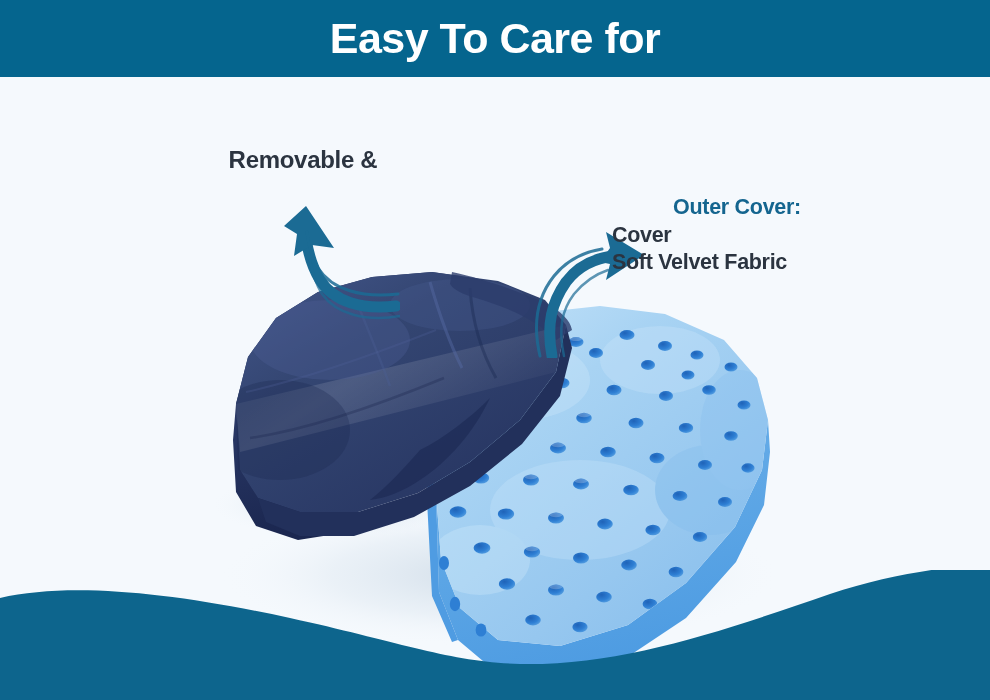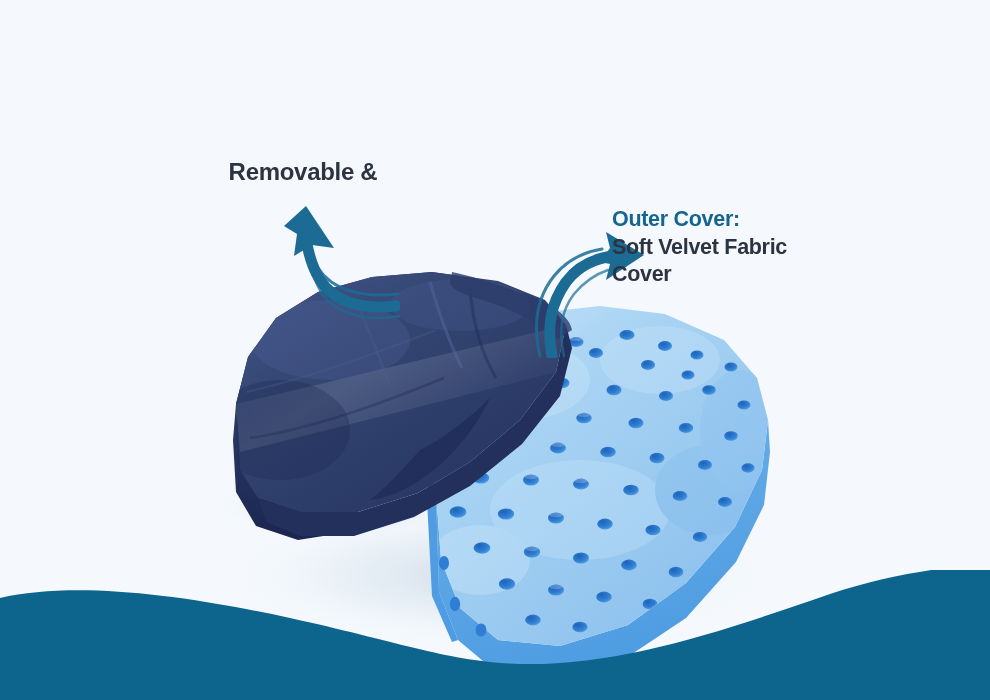--- a/index.html
+++ b/index.html
@@ -39,40 +39,39 @@
     width: 990px; height: 130px;
     z-index: 6;
     pointer-events: none;
   }
 
   
   .label {
     position: absolute;
     z-index: 5;
     line-height: 1.28;
-    margin-top: 12px;
   }
   .label-left {
     left: 178px; top: 145px;
     width: 250px;
     text-align: center;
     color: #2b3440;
     font-size: 24px;
     font-weight: bold;
     letter-spacing: -0.3px;
   }
   .label-right {
     left: 612px; top: 194px;
     width: 250px;
     text-align: left;
     font-size: 21.5px;
     font-weight: bold;
     letter-spacing: -0.3px;
   }
-  .label-right .accent { color: #14658f; display: block; }
+  .label-right .accent { color: #14658f; display: block; text-align: center; }
   .label-right .body   { color: #2b3440; display: block; }
 
   
   .arrow-svg { position: absolute; z-index: 5; pointer-events: none; }
   #arrow-left-wrap  { left: 250px; top: 198px; }
   #arrow-right-wrap { left: 518px; top: 198px; }
 
   
   .product {
     position: absolute;
@@ -80,20 +79,23 @@
     width: 990px; height: 700px;
     z-index: 3;
     pointer-events: none;
   }
 </style>
 </head>
 <body>
 
 <div class="page">
 
+  <div class="header">
+    <div class="header-title">Easy To Care for</div>
+  </div>
 
   <svg class="product" viewBox="0 0 990 700">
     <defs>
 
       <linearGradient id="velvetTop" x1="0" y1="0" x2="0.85" y2="1">
         <stop offset="0" stop-color="#44578c"></stop>
         <stop offset="0.35" stop-color="#344672"></stop>
         <stop offset="1" stop-color="#253360"></stop>
       </linearGradient>
       <linearGradient id="velvetFront" x1="0" y1="0" x2="0.2" y2="1">
@@ -295,22 +297,22 @@
     <path d="M22,158 C14,124 20,98 36,78 C48,63 66,54 84,51" stroke="#1b6b94" stroke-width="3" fill="none" stroke-linecap="round" opacity="0.85"></path>
     <path d="M46,158 C40,130 44,112 56,96 C66,84 78,76 90,72" stroke="#1b6b94" stroke-width="2.5" fill="none" stroke-linecap="round" opacity="0.7"></path>
   </svg>
 
   <div class="label label-left">
     <div>Removable &amp;</div>
   </div>
 
   <div class="label label-right">
     <span class="accent">Outer Cover:</span>
+    <span class="body">Cover</span>
     <span class="body">Soft Velvet Fabric</span>
-    <span class="body">Cover</span>
   </div>
 
   <svg class="wave" viewBox="0 0 990 130" preserveAspectRatio="none">
     <path d="M0,28 C70,12 170,22 290,48 C400,72 450,92 520,94
              C620,96 720,62 830,24 C890,4 950,-4 990,-6
              L990,130 L0,130 Z" fill="#0d658d"></path>
   </svg>
 
 </div>
 

